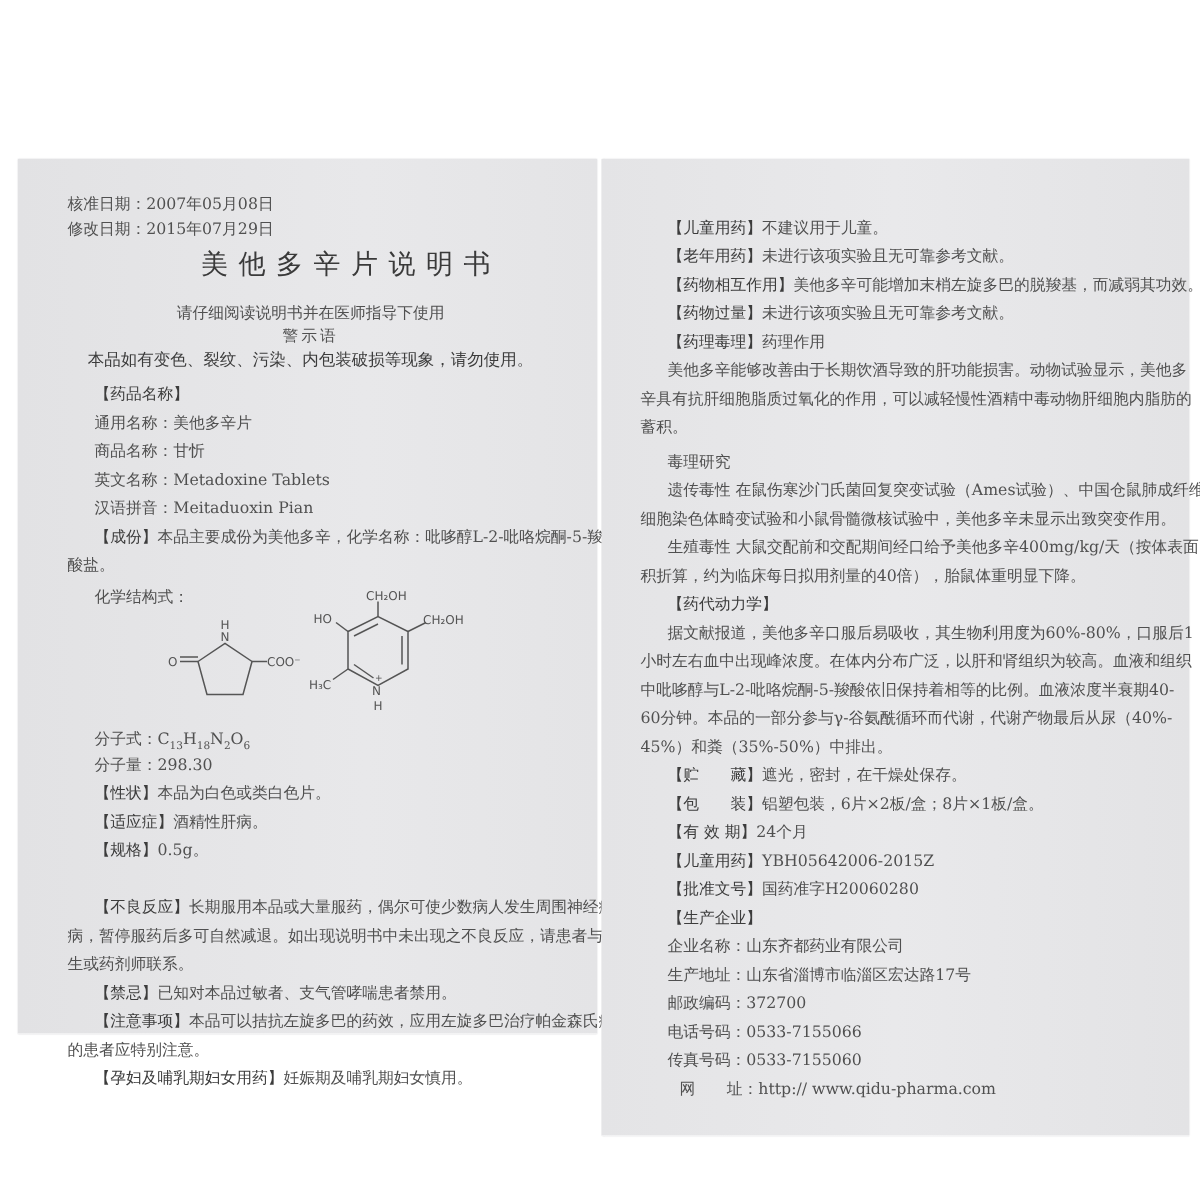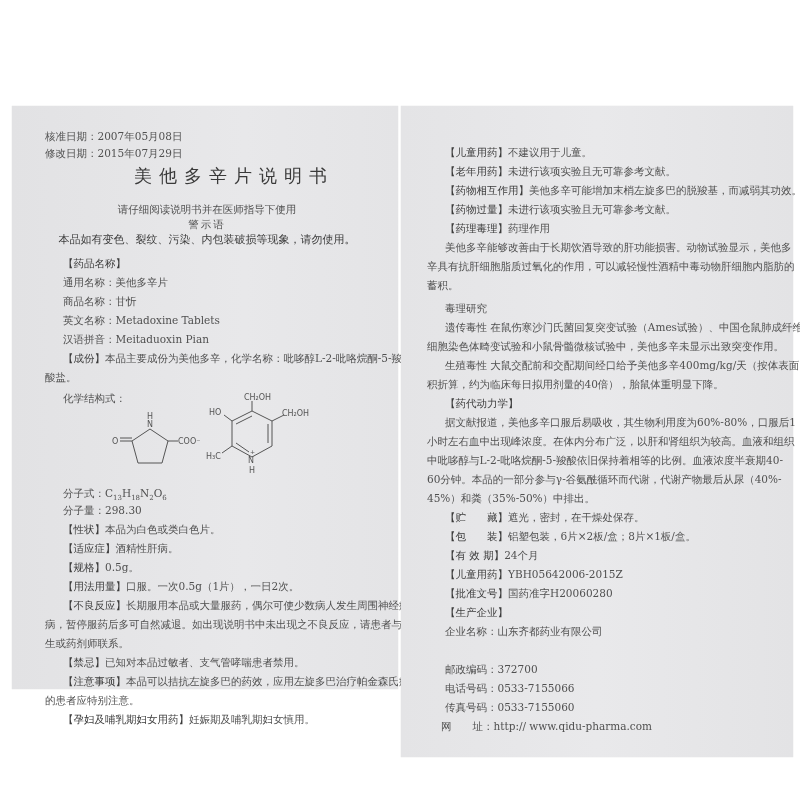--- a/index.html
+++ b/index.html
@@ -72,21 +72,20 @@
       <text x="137" y="82">H</text>
     </g>
   </svg>
 
   <div class="line" style="left:51px;top:380px;"><span>分子式：</span><span>C</span><sub>13</sub><span>H</span><sub>18</sub><span>N</span><sub>2</sub><span>O</span><sub>6</sub></div>
   <div class="line" style="left:51px;top:397px;">分子量：298.30</div>
 
   <div class="line" style="left:51px;top:416px;"><span class="hd">【性状】</span><span>本品为白色或类白色片。</span></div>
   <div class="line" style="left:51px;top:435px;"><span class="hd">【适应症】</span><span>酒精性肝病。</span></div>
   <div class="line" style="left:51px;top:454px;"><span class="hd">【规格】</span><span>0.5g。</span></div>
-  <div class="line" style="left:51px;top:473px;"><span class="hd">【用法用量】</span><span>口服。一次0.5g（1片），一日2次。</span></div>
 
   <div class="line" style="left:51px;top:492px;"><span class="hd">【不良反应】</span><span>长期服用本品或大量服药，偶尔可使少数病人发生周围神经疾</span></div>
   <div class="line" style="left:33px;top:511px;">病，暂停服药后多可自然减退。如出现说明书中未出现之不良反应，请患者与医</div>
   <div class="line" style="left:33px;top:530px;">生或药剂师联系。</div>
 
   <div class="line" style="left:51px;top:549px;"><span class="hd">【禁忌】</span><span>已知对本品过敏者、支气管哮喘患者禁用。</span></div>
   <div class="line" style="left:51px;top:568px;"><span class="hd">【注意事项】</span><span>本品可以拮抗左旋多巴的药效，应用左旋多巴治疗帕金森氏病</span></div>
   <div class="line" style="left:33px;top:587px;">的患者应特别注意。</div>
   <div class="line" style="left:51px;top:606px;"><span class="hd">【孕妇及哺乳期妇女用药】</span><span>妊娠期及哺乳期妇女慎用。</span></div>
 </div>
@@ -116,17 +115,18 @@
   <div class="line" style="left:26px;top:385px;">45%）和粪（35%-50%）中排出。</div>
 
   <div class="line" style="left:44px;top:404px;"><span class="hd">【贮　　藏】</span><span>遮光，密封，在干燥处保存。</span></div>
   <div class="line" style="left:44px;top:423px;"><span class="hd">【包　　装】</span><span>铝塑包装，6片×2板/盒；8片×1板/盒。</span></div>
   <div class="line" style="left:44px;top:442px;"><span class="hd">【有 效 期】</span><span>24个月</span></div>
   <div class="line" style="left:44px;top:461px;"><span class="hd">【儿童用药】</span><span>YBH05642006-2015Z</span></div>
   <div class="line" style="left:44px;top:480px;"><span class="hd">【批准文号】</span><span>国药准字H20060280</span></div>
 
   <div class="line hd" style="left:44px;top:499px;">【生产企业】</div>
   <div class="line" style="left:44px;top:518px;">企业名称：山东齐都药业有限公司</div>
+  <div class="line" style="left:44px;top:537px;">生产地址：山东省淄博市临淄区宏达路17号</div>
   <div class="line" style="left:44px;top:556px;">邮政编码：372700</div>
   <div class="line" style="left:44px;top:575px;">电话号码：0533-7155066</div>
   <div class="line" style="left:44px;top:594px;">传真号码：0533-7155060</div>
-  <div class="line" style="left:40px;top:613px;">网　　址：http:// www.qidu-pharma.com</div>
+  <div class="line" style="left:52px;top:613px;">网　　址：http:// www.qidu-pharma.com</div>
 </div>
 
 </body></html>

